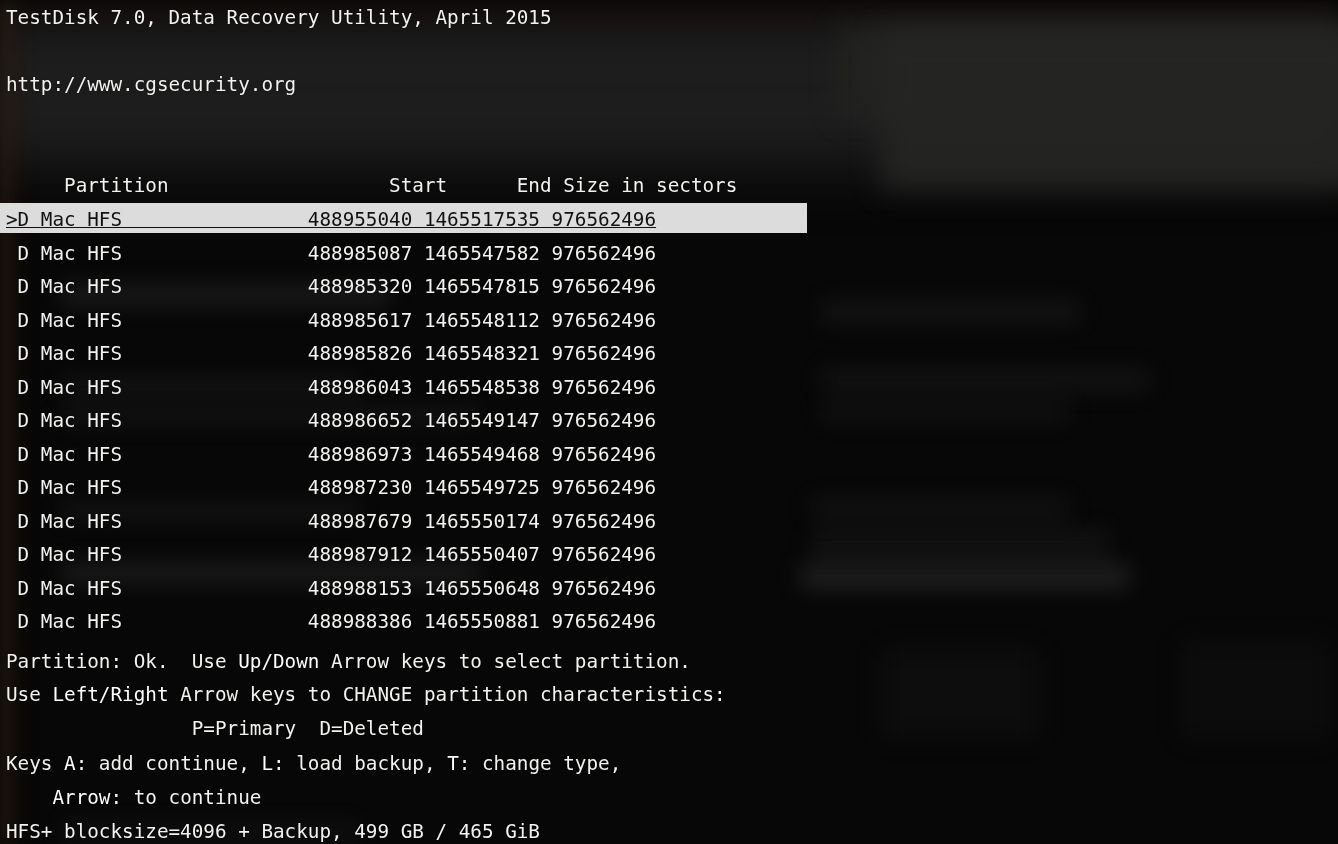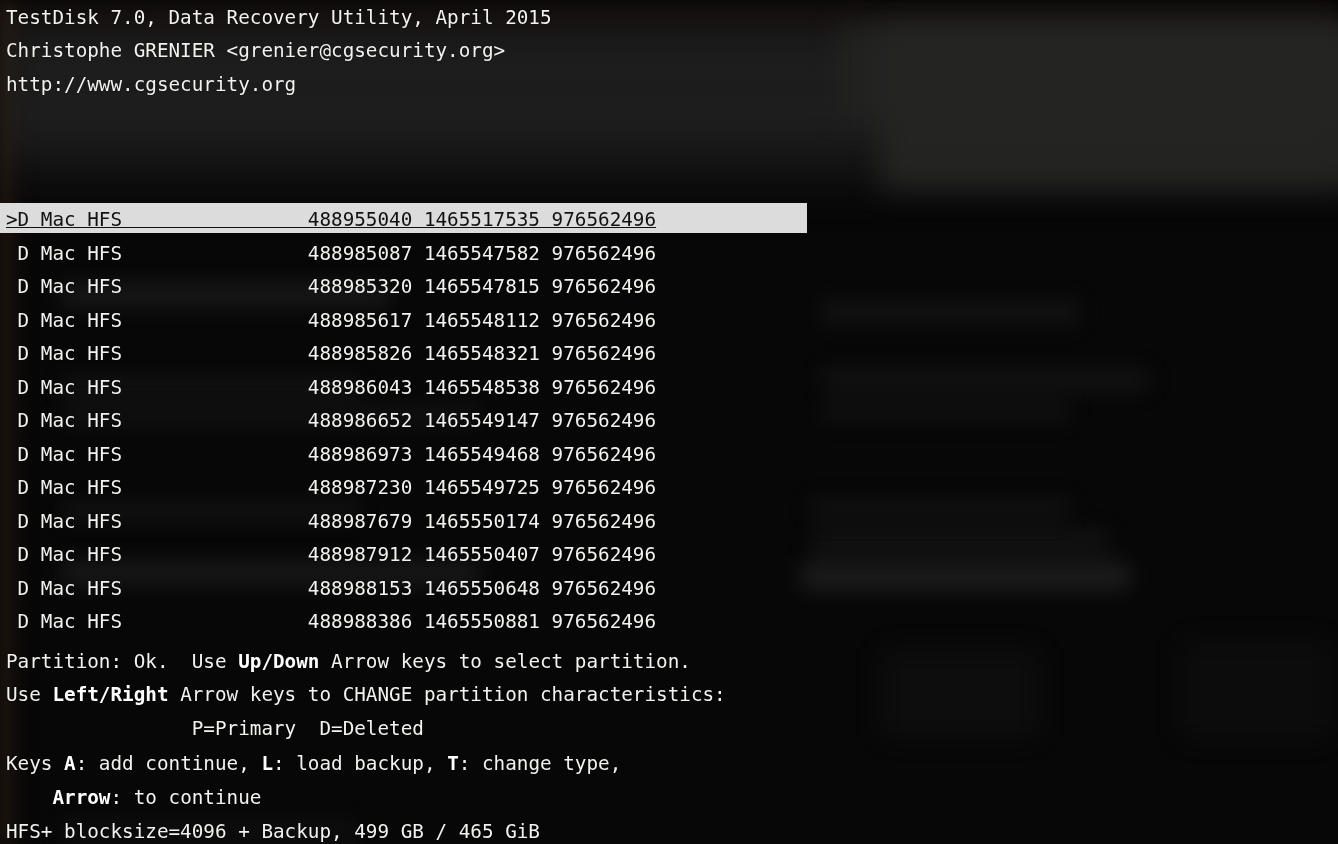--- a/index.html
+++ b/index.html
@@ -84,21 +84,21 @@
     color: #f2f2ef;
     text-shadow: 0 0 1px rgba(0,0,0,0.9);
     white-space: pre;
   }
   .line {
     position: absolute;
     left: 6px;
     height: 33.5px;
     white-space: pre;
   }
-  b.kw { font-weight: bold; color: #ffffff; }
+  b.kw { font-weight: normal; color: #ffffff; }
 
   
   #highlight-bar {
     position: absolute;
     left: 0;
     width: 807px;
     height: 30px;
     background: #dcdcdc;
   }
   .line.selected {
@@ -131,25 +131,25 @@
     <div id="bg-row-k" class="bg-soft"></div>
     <div id="bg-row-l" class="bg-soft"></div>
     <div id="bg-row-m" class="bg-soft"></div>
     <div id="bg-row-n" class="bg-soft"></div>
     <div id="bg-left-warm"></div>
   </div>
 
   <div id="term">
 
     <div class="line" style="top:1px">TestDisk 7.0, Data Recovery Utility, April 2015</div>
-    <div class="line" style="top:34px">Christophe GRENIER &lt;grenier@cgsecurity.org&gt;</div>
     <div class="line" style="top:68px">http://www.cgsecurity.org</div>
 
 
     
+    <div class="line" style="top:169px" id="header-row">     Partition                   Start      End Size in sectors</div>
 
     
     <div id="highlight-bar" style="top:203px"></div>
 
     
     <div id="rows-container"><div class="line selected" style="top: 203px;">&gt;D Mac HFS                488955040 1465517535 976562496</div><div class="line" style="top: 236.5px;"> D Mac HFS                488985087 1465547582 976562496</div><div class="line" style="top: 270px;"> D Mac HFS                488985320 1465547815 976562496</div><div class="line" style="top: 303.5px;"> D Mac HFS                488985617 1465548112 976562496</div><div class="line" style="top: 337px;"> D Mac HFS                488985826 1465548321 976562496</div><div class="line" style="top: 370.5px;"> D Mac HFS                488986043 1465548538 976562496</div><div class="line" style="top: 404px;"> D Mac HFS                488986652 1465549147 976562496</div><div class="line" style="top: 437.5px;"> D Mac HFS                488986973 1465549468 976562496</div><div class="line" style="top: 471px;"> D Mac HFS                488987230 1465549725 976562496</div><div class="line" style="top: 504.5px;"> D Mac HFS                488987679 1465550174 976562496</div><div class="line" style="top: 538px;"> D Mac HFS                488987912 1465550407 976562496</div><div class="line" style="top: 571.5px;"> D Mac HFS                488988153 1465550648 976562496</div><div class="line" style="top: 605px;"> D Mac HFS                488988386 1465550881 976562496</div></div>
 
     
     <div class="line" style="top:645px" id="structure-line"><span>Partition: Ok.  Use </span><b class="kw">Up/Down</b><span> Arrow keys to select partition.</span></div>
     <div class="line" style="top:678px" id="change-line"><span>Use </span><b class="kw">Left/Right</b><span> Arrow keys to CHANGE partition characteristics:</span></div>

